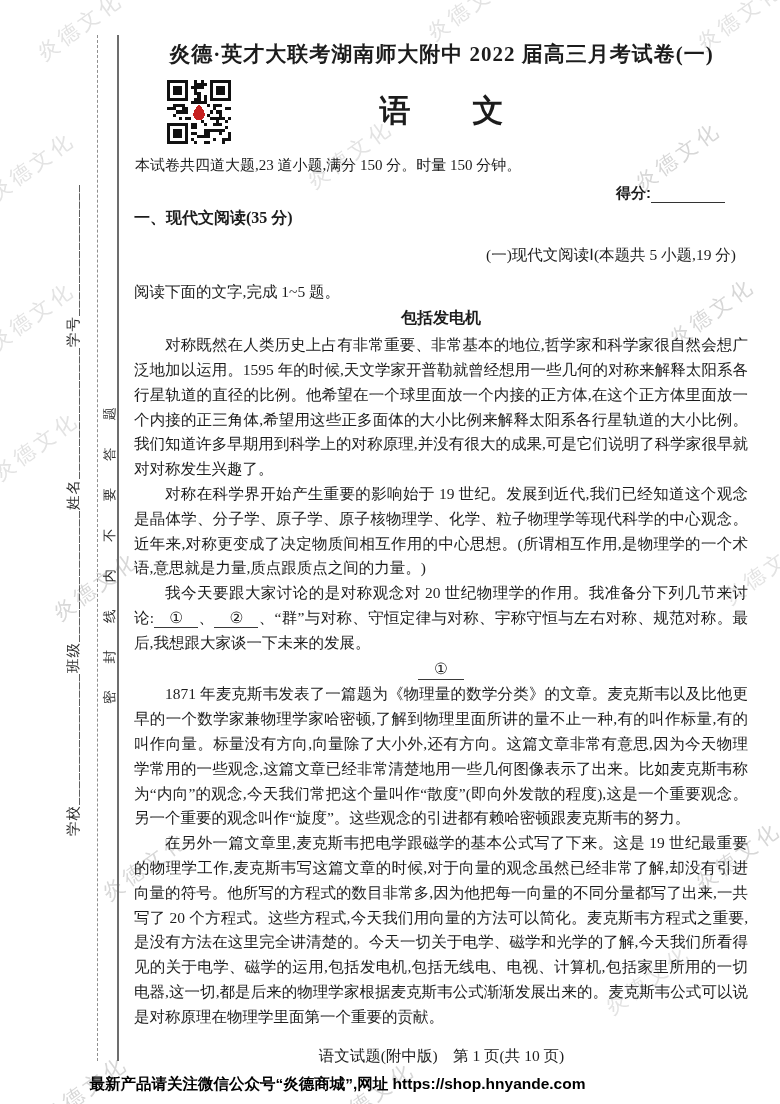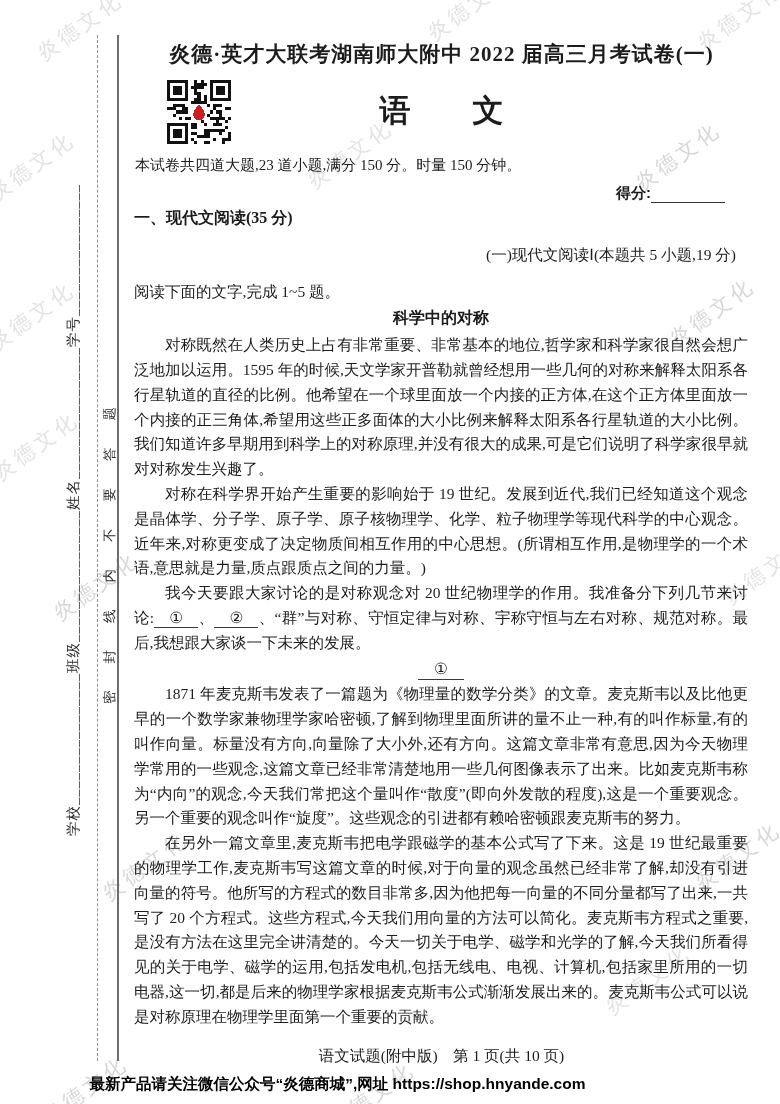--- a/index.html
+++ b/index.html
@@ -232,21 +232,21 @@
   <div class="exam-info">本试卷共四道大题,23 道小题,满分 150 分。时量 150 分钟。</div>
 
   <div class="score">
     <span>得分:</span><span class="score-line"></span>
   </div>
 
   <div class="main">
     <h2>一、现代文阅读(35 分)</h2>
     <h3>(一)现代文阅读Ⅰ(本题共 5 小题,19 分)</h3>
     <p class="instr">阅读下面的文字,完成 1~5 题。</p>
-    <h4>科学中的对称</h4>
+    <h4>包括发电机</h4>
     <p>对称既然在人类历史上占有非常重要、非常基本的地位,哲学家和科学家很自然会想广泛地加以运用。1595 年的时候,天文学家开普勒就曾经想用一些几何的对称来解释太阳系各行星轨道的直径的比例。他希望在一个球里面放一个内接的正方体,在这个正方体里面放一个内接的正三角体,希望用这些正多面体的大小比例来解释太阳系各行星轨道的大小比例。我们知道许多早期用到科学上的对称原理,并没有很大的成果,可是它们说明了科学家很早就对对称发生兴趣了。</p>
     <p>对称在科学界开始产生重要的影响始于 19 世纪。发展到近代,我们已经知道这个观念是晶体学、分子学、原子学、原子核物理学、化学、粒子物理学等现代科学的中心观念。近年来,对称更变成了决定物质间相互作用的中心思想。(所谓相互作用,是物理学的一个术语,意思就是力量,质点跟质点之间的力量。)</p>
     <p><span>我今天要跟大家讨论的是对称观念对 20 世纪物理学的作用。我准备分下列几节来讨论:</span><span class="blank">①</span><span>、</span><span class="blank">②</span><span>、“群”与对称、守恒定律与对称、宇称守恒与左右对称、规范对称。最后,我想跟大家谈一下未来的发展。</span></p>
     <div class="divider"><span>①</span></div>
     <p>1871 年麦克斯韦发表了一篇题为《物理量的数学分类》的文章。麦克斯韦以及比他更早的一个数学家兼物理学家哈密顿,了解到物理里面所讲的量不止一种,有的叫作标量,有的叫作向量。标量没有方向,向量除了大小外,还有方向。这篇文章非常有意思,因为今天物理学常用的一些观念,这篇文章已经非常清楚地用一些几何图像表示了出来。比如麦克斯韦称为“内向”的观念,今天我们常把这个量叫作“散度”(即向外发散的程度),这是一个重要观念。另一个重要的观念叫作“旋度”。这些观念的引进都有赖哈密顿跟麦克斯韦的努力。</p>
     <p>在另外一篇文章里,麦克斯韦把电学跟磁学的基本公式写了下来。这是 19 世纪最重要的物理学工作,麦克斯韦写这篇文章的时候,对于向量的观念虽然已经非常了解,却没有引进向量的符号。他所写的方程式的数目非常多,因为他把每一向量的不同分量都写了出来,一共写了 20 个方程式。这些方程式,今天我们用向量的方法可以简化。麦克斯韦方程式之重要,是没有方法在这里完全讲清楚的。今天一切关于电学、磁学和光学的了解,今天我们所看得见的关于电学、磁学的运用,包括发电机,包括无线电、电视、计算机,包括家里所用的一切电器,这一切,都是后来的物理学家根据麦克斯韦公式渐渐发展出来的。麦克斯韦公式可以说是对称原理在物理学里面第一个重要的贡献。</p>
   </div>
 
   <div class="footer-page">语文试题(附中版)　第 1 页(共 10 页)</div>
   <div class="footer-promo">最新产品请关注微信公众号“炎德商城”,网址 https://shop.hnyande.com</div>

